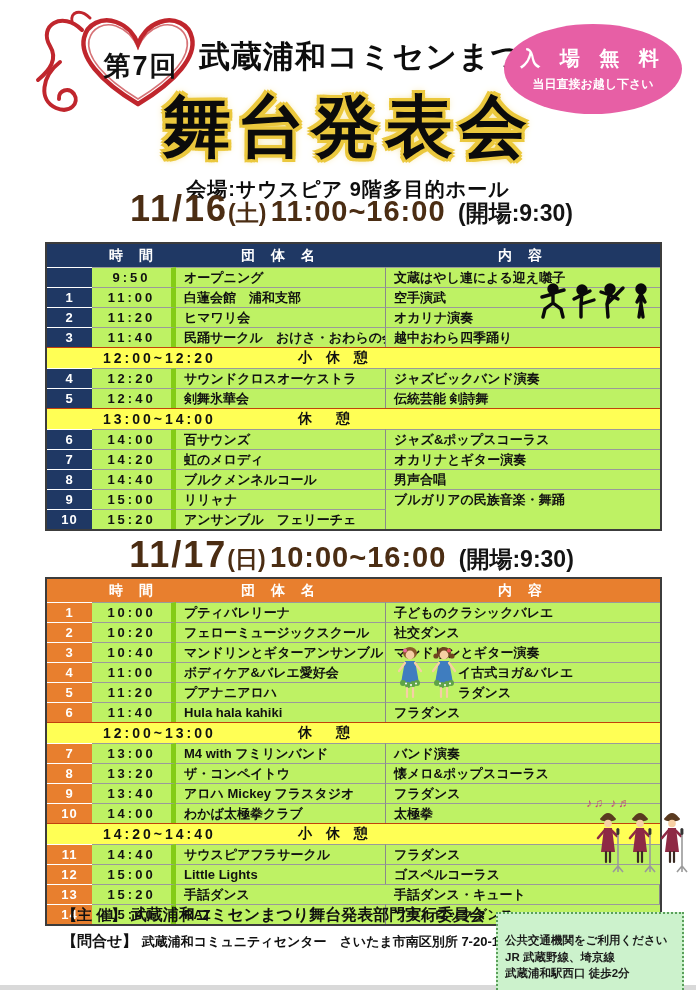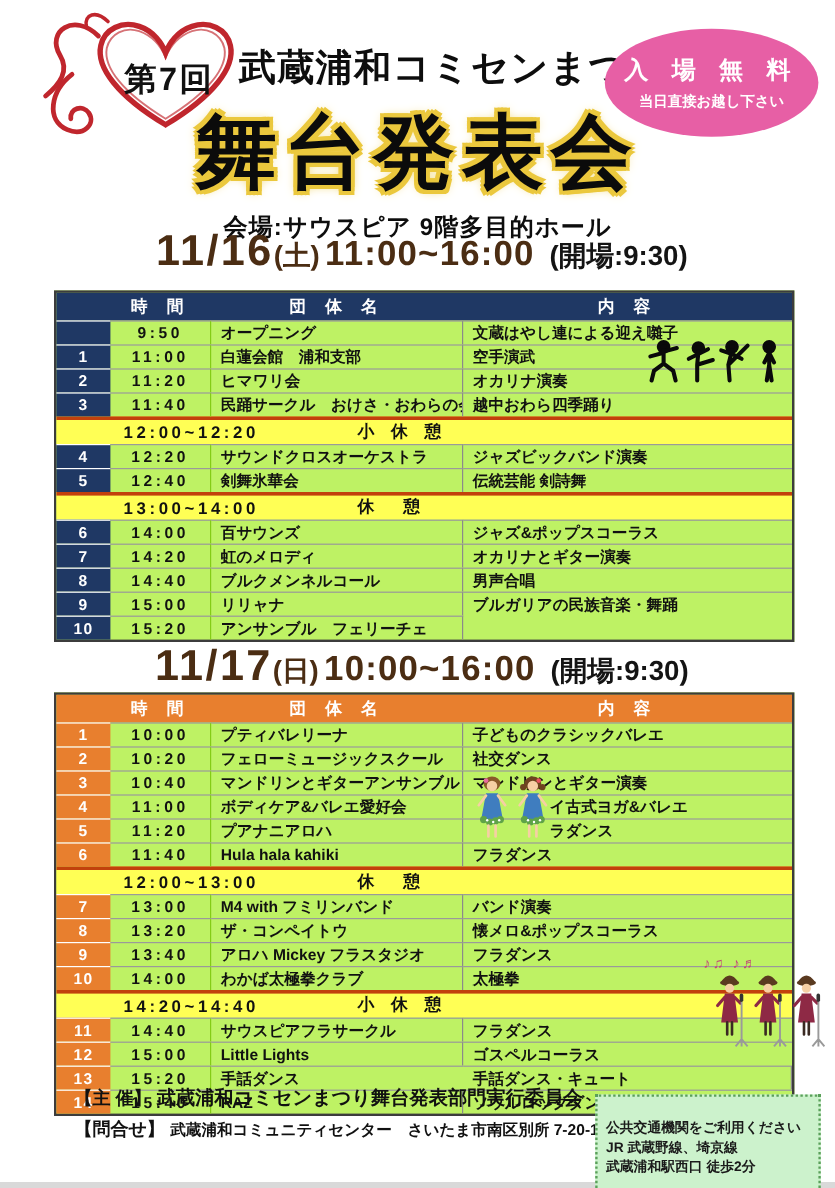--- a/index.html
+++ b/index.html
@@ -38,26 +38,26 @@
   .row-head{height:23px;}
   .row-head .hcell{color:#fff;font-size:14px;font-weight:900;letter-spacing:6px;
     display:flex;align-items:center;justify-content:center;}
   .schedule.navy  .row-head,.schedule.navy  .cell-no{background:#1f3864;}
   .schedule.orange .row-head,.schedule.orange .cell-no{background:#e87f2e;}
   .row-item{height:20px;}
   .row-item .cell{display:flex;align-items:center;font-size:13px;font-weight:700;
     border-top:1px solid #9a9a9a;overflow:hidden;white-space:nowrap;}
   .row-item .cell-no{justify-content:center;color:#fff;font-weight:900;
     border-top:1px solid #ffffff;letter-spacing:1px;}
-  .row-item .cell-time{justify-content:center;letter-spacing:3px;border-right:1px solid #84cc16;}
+  .row-item .cell-time{justify-content:center;letter-spacing:3px;border-right:5px solid #84cc16;}
   .row-item .cell-group{padding-left:8px;border-right:1px solid #8a8a8a;}
   .row-item .cell-content{padding-left:8px;}
   .row-item .cell-content.indent{padding-left:72px;}
   .row-break{height:20px;display:flex;align-items:center;background:#ffff55;
-    border-top:3px solid #c2410c;font-weight:900;}
+    border-top:1px solid #c2410c;font-weight:900;}
   .break-time{margin-left:56px;width:195px;font-size:14px;letter-spacing:3px;}
   .break-label{font-size:14px;letter-spacing:5px;}
   
   .karate{position:absolute;left:540px;top:281px;width:118px;height:46px;z-index:4;}
   .hula{position:absolute;left:396px;top:645px;width:68px;height:64px;z-index:4;}
   .singers{position:absolute;left:594px;top:798px;width:100px;height:97px;z-index:5;}
   .notes{position:absolute;left:586px;top:796px;z-index:6;font-size:12px;font-weight:700;
     color:#c2447a;letter-spacing:2px;}
   
   .foot-line{position:absolute;left:62px;white-space:nowrap;}

